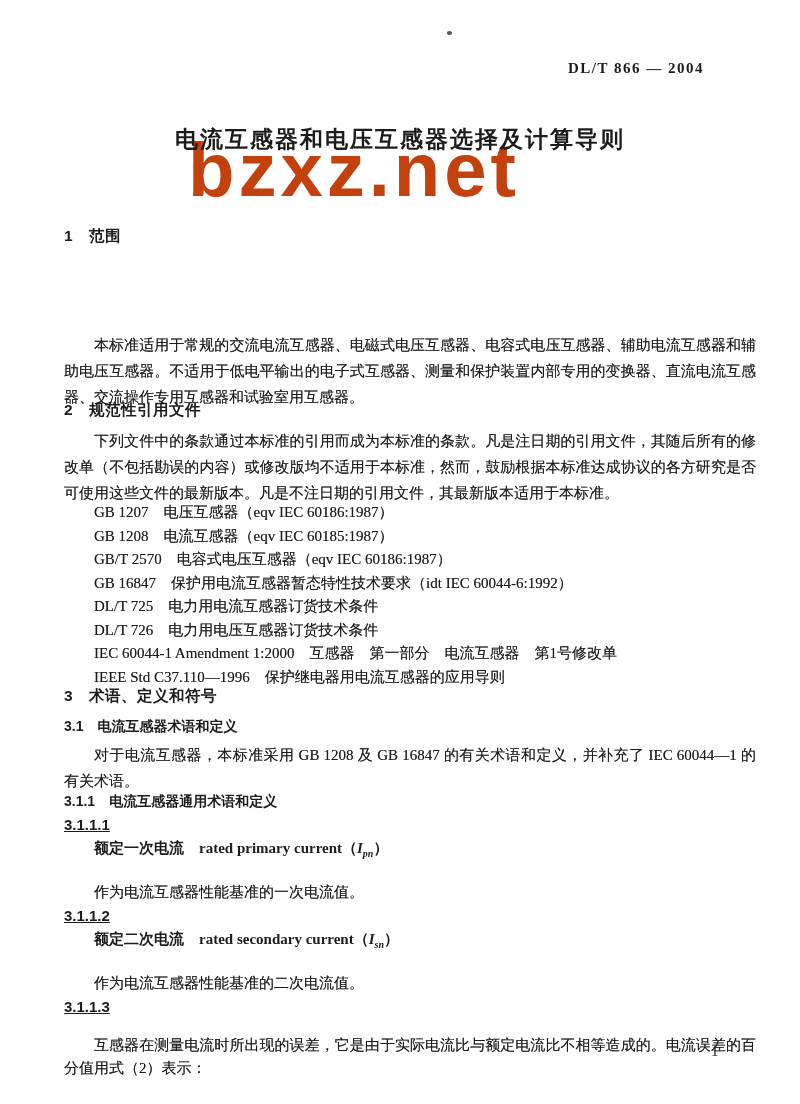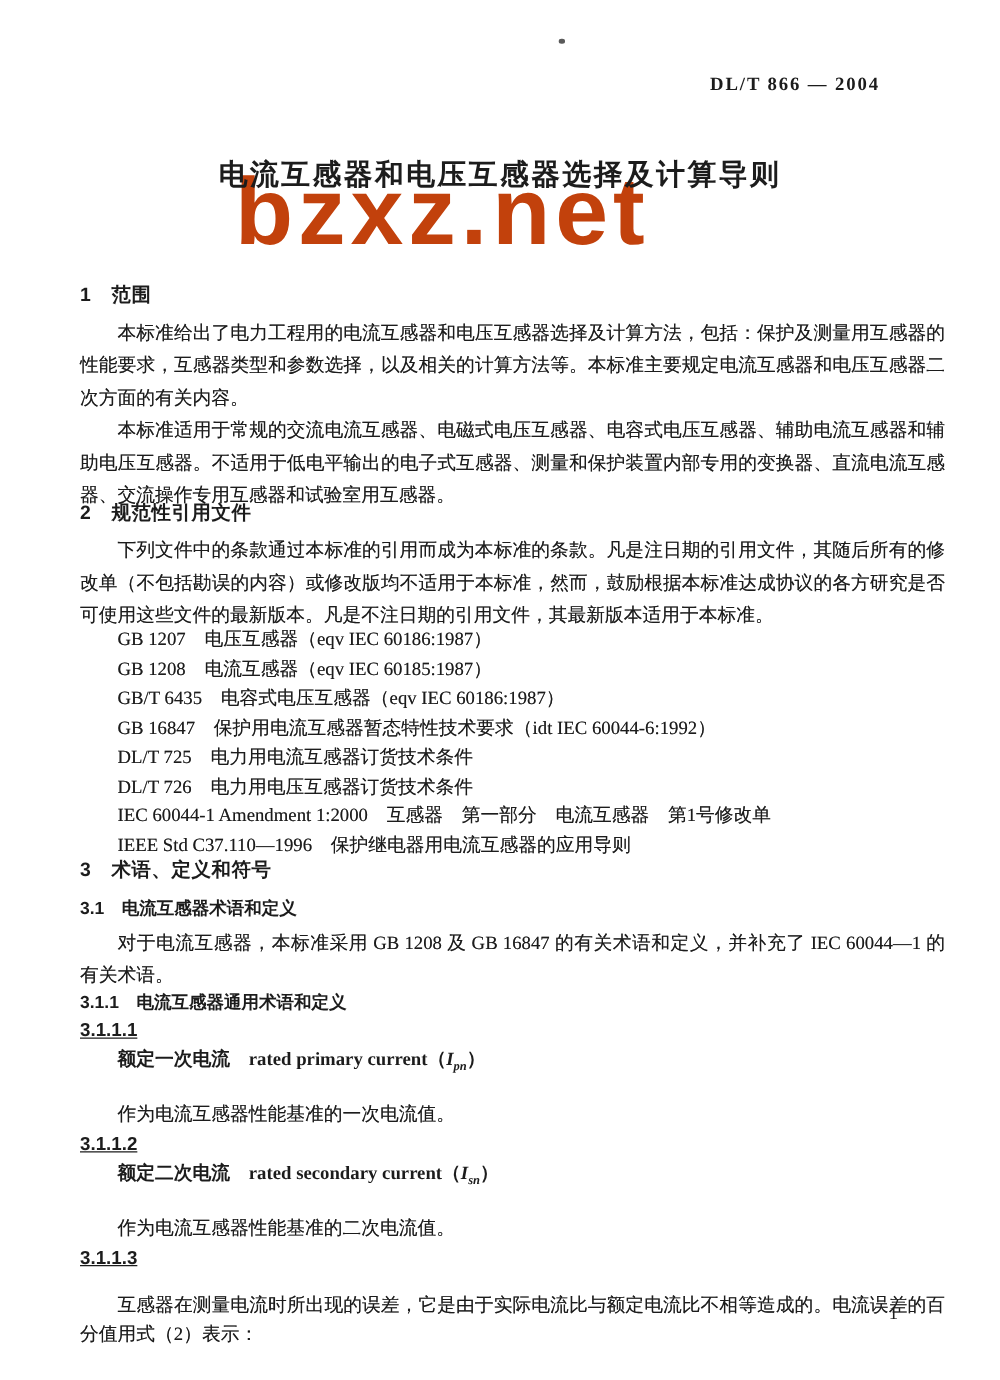--- a/index.html
+++ b/index.html
@@ -56,30 +56,29 @@
 
   <div class="speck"></div>
 
   <div class="doc-number">DL/T 866 — 2004</div>
 
   <div class="watermark">bzxz.net</div>
 
   <h1 class="doc-title" style="margin:0;">电流互感器和电压互感器选择及计算导则</h1>
 
   <div class="blk h-sec" style="top:226px;">1　范围</div>
-  <div class="blk body-p" style="top:254px;">本标准给出了电力工程用的电流互感器和电压互感器选择及计算方法，包括：保护及测量用互感器的性能要求，互感器类型和参数选择，以及相关的计算方法等。本标准主要规定电流互感器和电压互感器二次方面的有关内容。</div>
   <div class="blk body-p" style="top:332px;">本标准适用于常规的交流电流互感器、电磁式电压互感器、电容式电压互感器、辅助电流互感器和辅助电压互感器。不适用于低电平输出的电子式互感器、测量和保护装置内部专用的变换器、直流电流互感器、交流操作专用互感器和试验室用互感器。</div>
 
   <div class="blk h-sec" style="top:400px;">2　规范性引用文件</div>
   <div class="blk body-p" style="top:428px;">下列文件中的条款通过本标准的引用而成为本标准的条款。凡是注日期的引用文件，其随后所有的修改单（不包括勘误的内容）或修改版均不适用于本标准，然而，鼓励根据本标准达成协议的各方研究是否可使用这些文件的最新版本。凡是不注日期的引用文件，其最新版本适用于本标准。</div>
 
   <div class="blk refs" style="top:501px;">
     <div class="ref">GB 1207　电压互感器（eqv IEC 60186:1987）</div>
     <div class="ref">GB 1208　电流互感器（eqv IEC 60185:1987）</div>
-    <div class="ref">GB/T 6435　电容式电压互感器（eqv IEC 60186:1987）</div>
+    <div class="ref">GB/T 2570　电容式电压互感器（eqv IEC 60186:1987）</div>
     <div class="ref">GB 16847　保护用电流互感器暂态特性技术要求（idt IEC 60044-6:1992）</div>
     <div class="ref">DL/T 725　电力用电流互感器订货技术条件</div>
     <div class="ref">DL/T 726　电力用电压互感器订货技术条件</div>
     <div class="ref">IEC 60044-1 Amendment 1:2000　互感器　第一部分　电流互感器　第1号修改单</div>
     <div class="ref">IEEE Std C37.110—1996　保护继电器用电流互感器的应用导则</div>
   </div>
 
   <div class="blk h-sec" style="top:686px;">3　术语、定义和符号</div>
   <div class="blk h-sub" style="top:718px;">3.1　电流互感器术语和定义</div>
   <div class="blk body-p" style="top:742px;">对于电流互感器，本标准采用 GB 1208 及 GB 16847 的有关术语和定义，并补充了 IEC 60044—1 的有关术语。</div>

